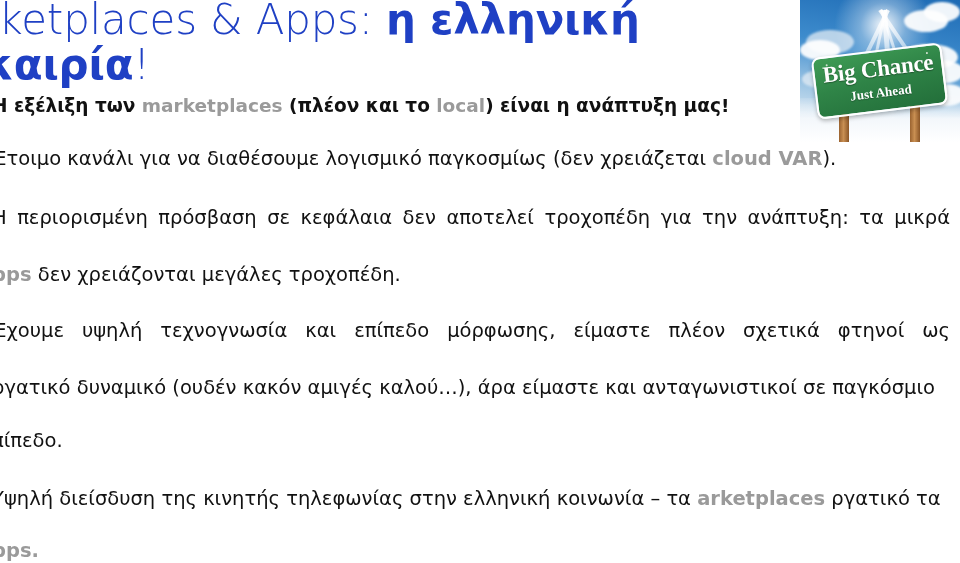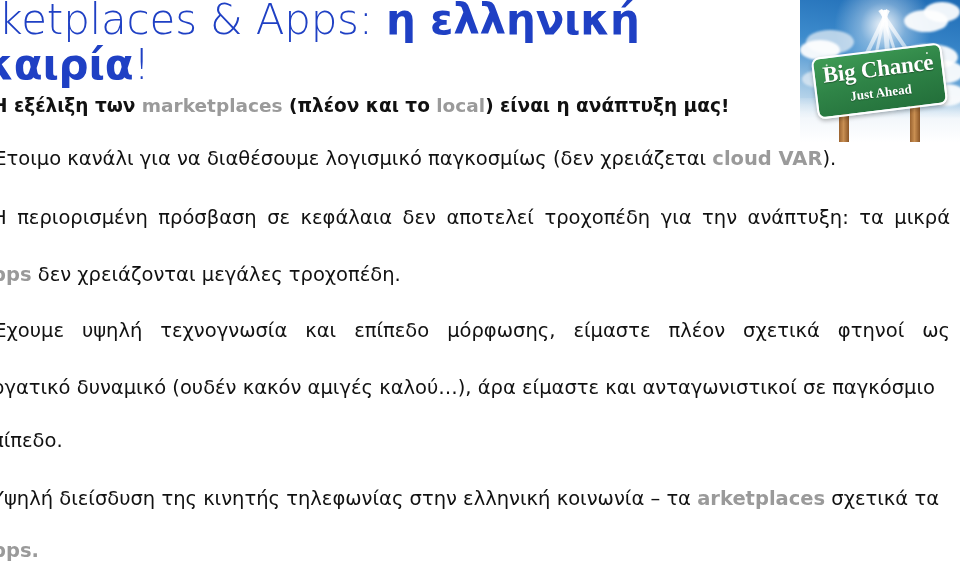--- a/index.html
+++ b/index.html
@@ -215,16 +215,16 @@
     </div>
   </div>
 
   <div class="body-line b1"><span class="bold">Η εξέλιξη των </span><span class="lat">marketplaces</span><span class="bold"> (πλέον και το </span><span class="lat">local</span><span class="bold">) είναι η ανάπτυξη μας!</span></div>
   <div class="body-line b2"><span>Έτοιμο κανάλι για να διαθέσουμε λογισμικό παγκοσμίως (δεν χρειάζεται </span><span class="lat">cloud VAR</span><span>).</span></div>
   <div class="body-line b3 justified"><span>Η περιορισμένη πρόσβαση σε κεφάλαια δεν αποτελεί τροχοπέδη για την ανάπτυξη: τα μικρά</span></div>
   <div class="body-line b4"><span class="lat">pps</span><span> δεν χρειάζονται μεγάλες τροχοπέδη.</span></div>
   <div class="body-line b5 justified"><span>Έχουμε υψηλή τεχνογνωσία και επίπεδο μόρφωσης, είμαστε πλέον σχετικά φτηνοί ως</span></div>
   <div class="body-line b6"><span>ργατικό δυναμικό (ουδέν κακόν αμιγές καλού…), άρα είμαστε και ανταγωνιστικοί σε παγκόσμιο</span></div>
   <div class="body-line b7"><span>πίπεδο.</span></div>
-  <div class="body-line b8"><span>Υψηλή διείσδυση της κινητής τηλεφωνίας στην ελληνική κοινωνία – τα </span><span class="lat">arketplaces</span><span> σχετικά τα</span></div>
+  <div class="body-line b8"><span>Υψηλή διείσδυση της κινητής τηλεφωνίας στην ελληνική κοινωνία – τα </span><span class="lat">arketplaces</span><span> ργατικό τα</span></div>
   <div class="body-line b9"><span class="lat">pps.</span></div>
 
 </div>
 
 </body></html>

